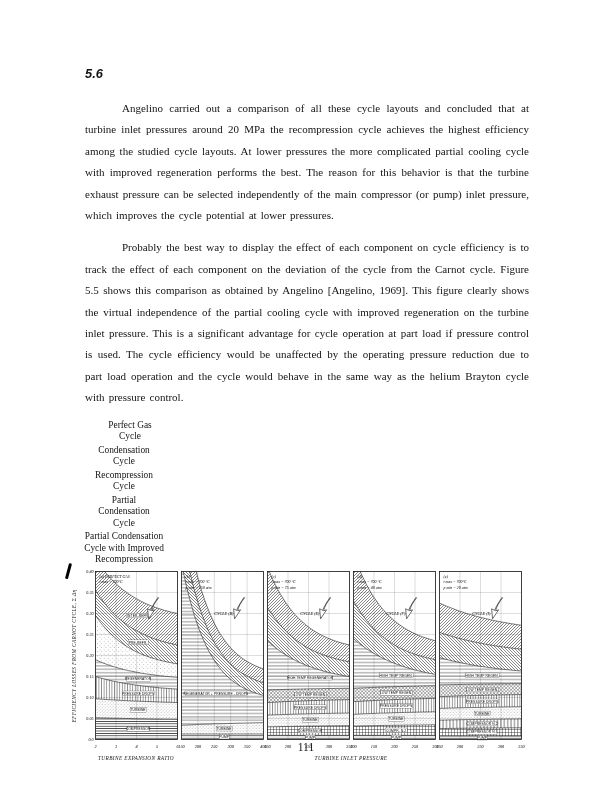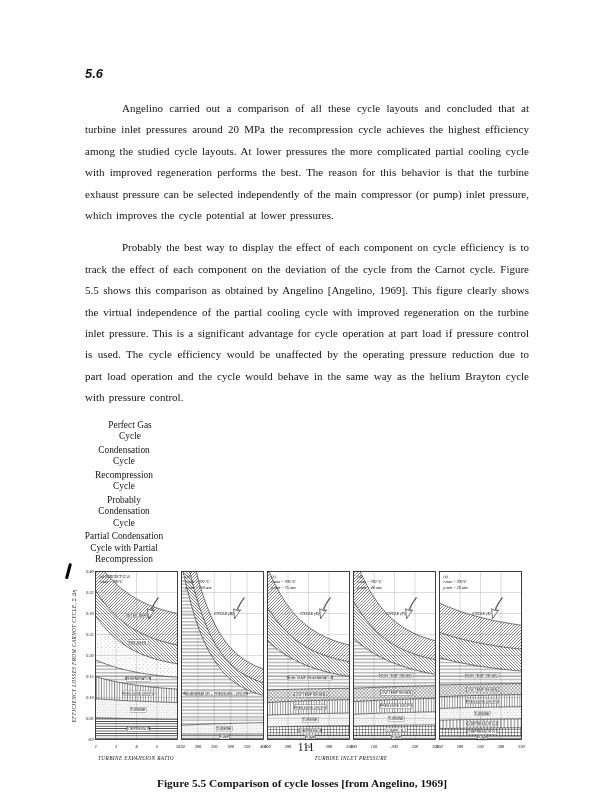--- a/index.html
+++ b/index.html
@@ -51,27 +51,27 @@
           </div>
           <div class="col" style="width: 84px;">
             <div>Condensation</div>
             <div>Cycle</div>
           </div>
           <div class="col" style="width: 84px;">
             <div>Recompression</div>
             <div>Cycle</div>
           </div>
           <div class="col" style="width: 84px;">
-            <div>Probably</div>
+            <div>Partial</div>
             <div>Condensation</div>
             <div>Cycle</div>
           </div>
           <div class="col" style="width: 84px;">
             <div>Partial Condensation</div>
-            <div>Cycle with Partial</div>
+            <div>Cycle with Improved</div>
             <div>Recompression</div>
           </div>
         </div>
 
       <div class="fig-strip">
         <div class="artifact"></div>
         <div class="ylab">EFFICIENCY LOSSES FROM CARNOT CYCLE, Σ Δη</div>
       <div class="panel">
             <svg width="96" height="184" viewBox="0 0 96 184" xmlns="http://www.w3.org/2000/svg">
               <defs>
@@ -500,18 +500,17 @@
               <text x="83.5" y="178.5" font-size="4.3" text-anchor="middle" font-style="italic" font-family="Liberation Serif, serif" fill="#000">350</text>
             </svg>
           </div>
         </div>
 
       <div class="axisrow">
         <div class="a1">TURBINE EXPANSION RATIO</div>
         <div class="a2">TURBINE  INLET  PRESSURE</div>
       </div>
 
-      <div class="fig-caption">Figure 5.5 Comparison of cycle losses [from Angelino, 1969]</div>
     </div>
 
   </div>
   <div class="pagenum">111</div>
 </div>
 
 </body></html>

